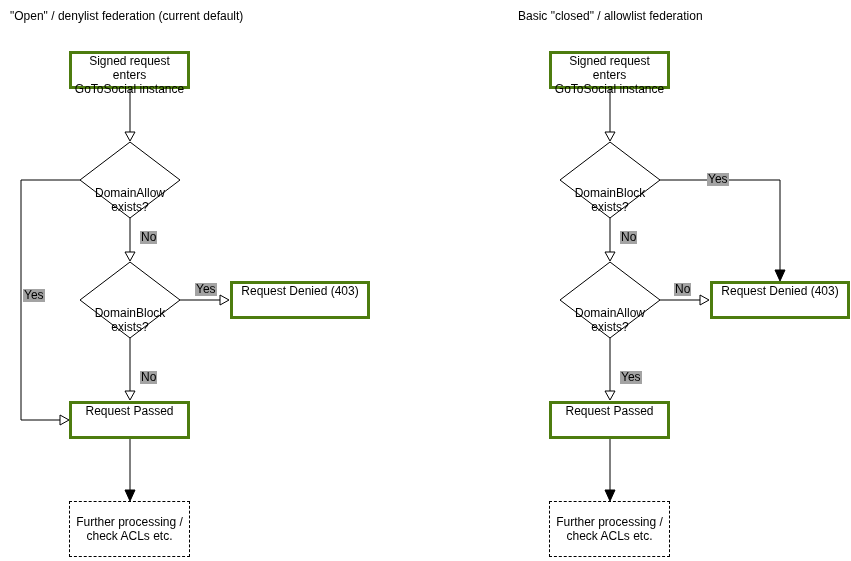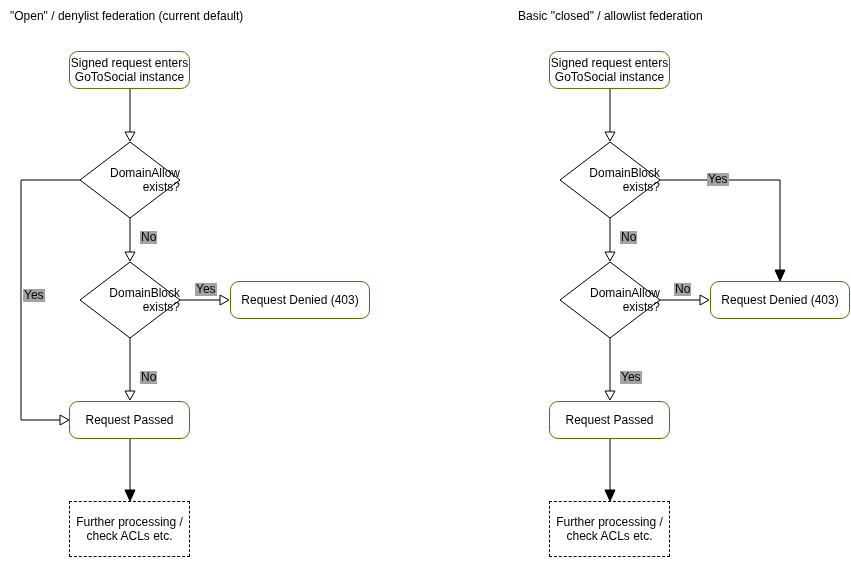--- a/index.html
+++ b/index.html
@@ -30,28 +30,29 @@
     box-sizing: border-box;
     display: flex;
     flex-direction: column;
     align-items: center;
     justify-content: center;
     text-align: center;
     font-size: 12px;
     line-height: 14px;
     background: #ffffff;
   }
-  .rounded { border: 1px solid #4d7c0f; border-radius: 9px; }
+  .rounded { border: 3px solid #4d7c0f; border-radius: 0; justify-content: space-between; }
   .dashed  { border: 1px dashed #000000; }
   .diamond-label {
     position: absolute;
-    text-align: right;
+    text-align: center;
     font-size: 12px;
     line-height: 14px;
     pointer-events: none;
+    margin-top: 20px;
   }
   .edge-label {
     position: absolute;
     font-size: 12px;
     line-height: 13px;
     background: #a3a3a3;
     padding: 0 1px;
     white-space: nowrap;
   }
 </style>

